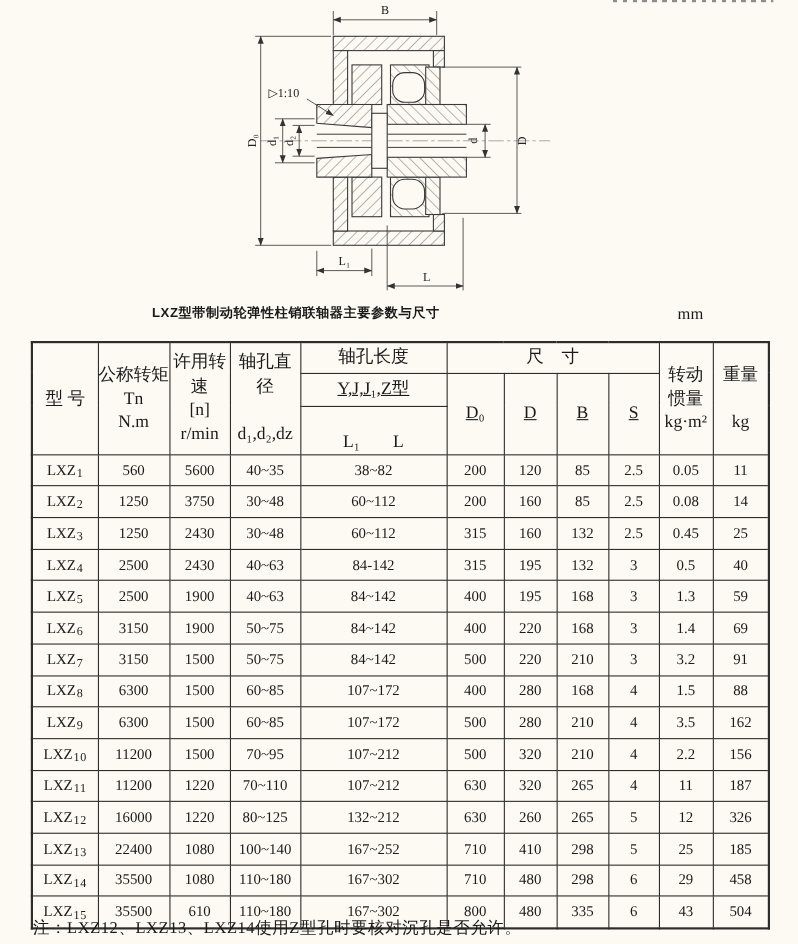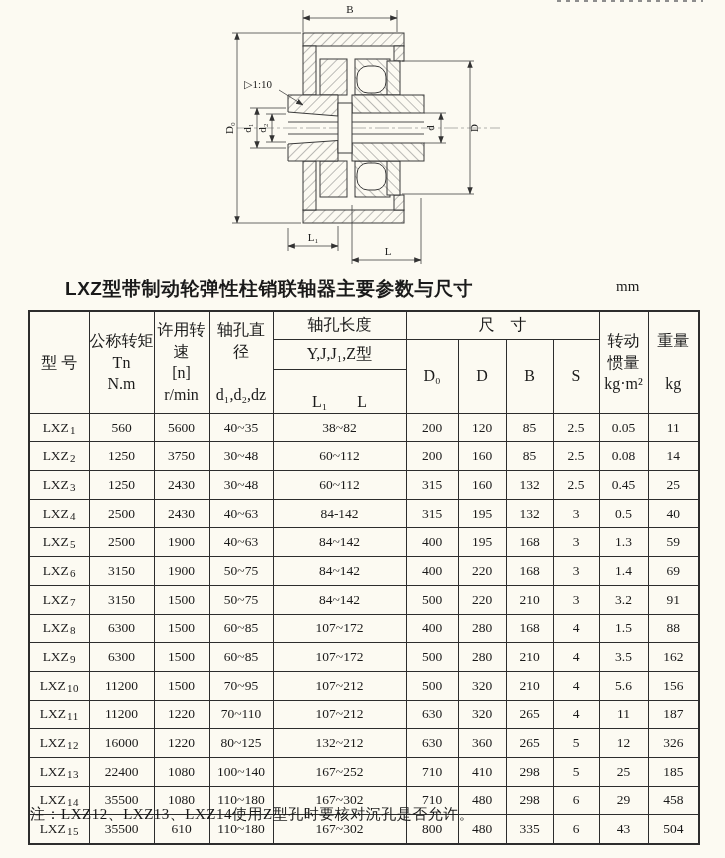--- a/index.html
+++ b/index.html
@@ -15,47 +15,47 @@
   .cutoff {
     position:absolute; top:0; left:557px; width:146px; height:2px;
     background:repeating-linear-gradient(90deg,#8d8d8d 0 4px, transparent 4px 9px);
   }
   .drawing { position:absolute; top:0; left:0; }
   .dim-label { font-family:"Liberation Serif", serif; font-size:11px; fill:#222; }
   .title {
     position:absolute; top:276px; left:0; width:628px;
     text-align:center; box-sizing:border-box; padding-right:90px;
     font-family:"Liberation Sans", sans-serif;
-    font-weight:bold; font-size:19px; letter-spacing:0.5px;
+    font-weight:bold; font-size:12px; letter-spacing:0.5px;
     white-space:nowrap;
   }
   .unit {
     position:absolute; top:278px; left:616px;
     font-size:15px; font-family:"Liberation Serif", serif;
   }
   table.params {
     position:absolute; top:310px; left:28px;
     border-collapse:collapse; table-layout:fixed;
     border:2px solid #2d2d2d;
     font-size:13px;
   }
   table.params th, table.params td {
     border:1px solid #2d2d2d;
     text-align:center; vertical-align:middle;
     padding:0; font-weight:normal;
   }
   thead th { white-space:pre-line; line-height:1.35; font-size:16px; }
   thead tr.h1 { height:28px; }
-  thead tr.h2 { height:30px; }
+  thead tr.h2 { height:30px;text-decoration:underline; }
   thead tr.h3 { height:27px; }
   tbody td { height:27.7px; font-size:13.5px; }
   .mnum { font-size:11px; position:relative; top:2px; margin-left:1px; letter-spacing:0.5px; }
   .l1l span.s1 { margin-right:30px; }
   .note {
-    position:absolute; top:805px; left:30px;
+    position:absolute; top:834px; left:30px;
     font-size:15px; letter-spacing:0.5px;
   }
 </style>
 </head>
 <body>
 
 <div class="cutoff"></div>
 
 <svg class="drawing" width="725" height="272" viewBox="0 0 725 272">
   <defs>
@@ -344,21 +344,21 @@
       <tr>
         <td><span>LXZ</span><span class="mnum">10</span></td>
         <td>11200</td>
         <td>1500</td>
         <td>70~95</td>
         <td>107~212</td>
         <td>500</td>
         <td>320</td>
         <td>210</td>
         <td>4</td>
-        <td>5.6</td>
+        <td>2.2</td>
         <td>156</td>
       </tr>
       <tr>
         <td><span>LXZ</span><span class="mnum">11</span></td>
         <td>11200</td>
         <td>1220</td>
         <td>70~110</td>
         <td>107~212</td>
         <td>630</td>
         <td>320</td>
@@ -367,21 +367,21 @@
         <td>11</td>
         <td>187</td>
       </tr>
       <tr>
         <td><span>LXZ</span><span class="mnum">12</span></td>
         <td>16000</td>
         <td>1220</td>
         <td>80~125</td>
         <td>132~212</td>
         <td>630</td>
-        <td>360</td>
+        <td>260</td>
         <td>265</td>
         <td>5</td>
         <td>12</td>
         <td>326</td>
       </tr>
       <tr>
         <td><span>LXZ</span><span class="mnum">13</span></td>
         <td>22400</td>
         <td>1080</td>
         <td>100~140</td>

